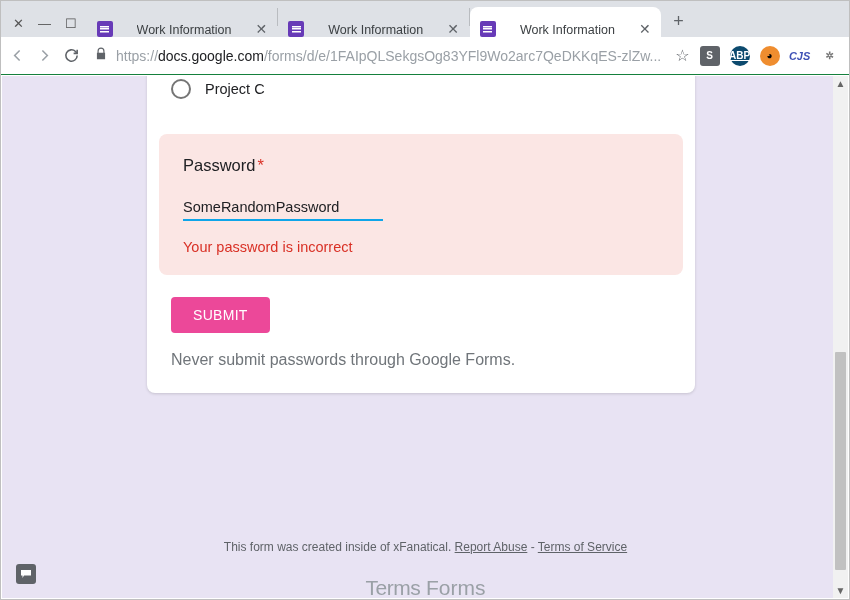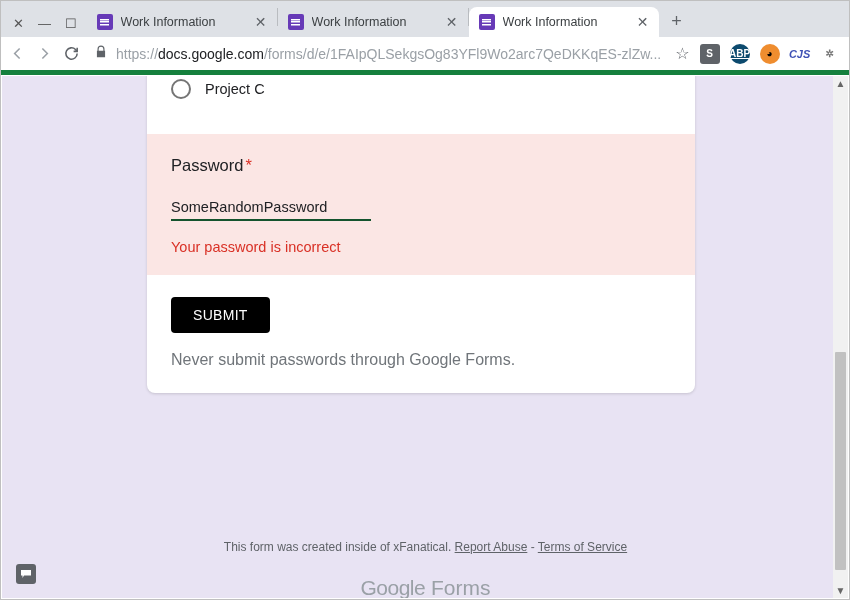--- a/index.html
+++ b/index.html
@@ -2,31 +2,31 @@
 <html><head>
 <meta charset="utf-8">
 <style>
   * { box-sizing: border-box; margin: 0; padding: 0; font-family: Arial, "Helvetica Neue", sans-serif; }
   body { width: 850px; height: 600px; overflow: hidden; background: #fff; border:1px solid #bfbfbf; position:relative;}
   
   
   .tabstrip { display:flex; align-items:flex-end; background:#dee1e6; height:36px; padding-left:6px; }
   .winctrls { display:flex; align-items:center; gap:14px; padding:0 10px 6px 6px;}
   .winctrls span { font-size:13px; color:#555;}
-  .tab { display:flex; align-items:center; gap:8px; height:30px; padding:0 10px; min-width:190px; max-width:200px; font-size:12.5px; color:#3c4043; border-top-left-radius:8px; border-top-right-radius:8px; position:relative;}
+  .tab { display:flex; align-items:flex-end; gap:24px; height:30px; padding:0 10px; min-width:190px; max-width:200px; font-size:12.5px; color:#3c4043; border-top-left-radius:8px; border-top-right-radius:8px; position:relative;}
   .tab.active { background:#fff; }
   .tab .favicon { width:16px; height:16px; background:#673ab7; border-radius:2px; display:flex; align-items:center; justify-content:center;}
   .tab .favicon::after{content:"";width:9px;height:7px;background:linear-gradient(#fff,#fff) 0 0/100% 1.5px no-repeat,linear-gradient(#fff,#fff) 0 50%/100% 1.5px no-repeat,linear-gradient(#fff,#fff) 0 100%/100% 1.5px no-repeat;}
   .tab .title { flex:1; white-space:nowrap; overflow:hidden; text-overflow:ellipsis;}
   .tab .close { font-size:14px; color:#5f6368; cursor:pointer;}
   .tab-sep { width:1px; height:18px; background:#b9bcc0; align-self:center; margin-bottom:4px;}
   .newtab { width:28px; height:28px; display:flex; align-items:center; justify-content:center; font-size:18px; color:#5f6368; cursor:pointer; margin-bottom:2px; margin-left:4px;}
   
   
-  .toolbar { display:flex; align-items:center; height:38px; background:#fff; border-bottom:5px solid #15803d; padding:0 8px; gap:10px;}
+  .toolbar { display:flex; align-items:center; height:38px; background:#fff; border-bottom:1px solid #15803d; padding:0 8px; gap:10px;}
   .navbtn { width:20px; height:20px; display:flex; align-items:center; justify-content:center; color:#9aa0a6; cursor:pointer;}
   .navbtn.on { color:#5f6368;}
   .navbtn svg{width:17px;height:17px;}
   .omnibox { flex:1; display:flex; align-items:center; height:28px; gap:8px; padding:0 4px; }
   .lock { color:#5f6368; }
   .url { font-size:14px; color:#9aa0a6; white-space:nowrap; overflow:hidden; text-overflow:ellipsis;}
   .url .host { color:#202124;}
   .ext { width:20px; height:20px; border-radius:50%; display:flex; align-items:center; justify-content:center; font-size:10px; font-weight:bold;}
   .ext-row { display:flex; align-items:center; gap:10px;}
   .star{color:#5f6368;}
@@ -48,28 +48,28 @@
   
   .question { padding: 0 24px 16px;}
   .radio-row { display:flex; align-items:center; gap:14px; padding:13px 0;}
   .radio { width:20px; height:20px; border:2px solid #757575; border-radius:50%; flex-shrink:0; position:relative;}
   .radio.selected { border-color:#673ab7;}
   .radio.selected::after{content:"";position:absolute;inset:3px;background:#673ab7;border-radius:50%;}
   .radio-label { font-size:14.5px; color:#202124;}
   .other-input { flex:1; border:none; border-bottom:1px solid #dadce0; height:24px; margin-left:2px; font-size:14px; outline:none;}
   
   
-  .pwd-block { margin:6px 0 0; background:#fbe6e4; padding:22px 24px 20px; border-radius:0;}
+  .pwd-block { margin:6px 12px 0; background:#fbe6e4; padding:22px 24px 20px; border-radius:8px;}
   .pwd-title { font-size:16.5px; color:#202124; margin-bottom:22px;}
   .pwd-title .req{color:#d93025; margin-left:2px;}
-  .pwd-input { width:200px; border:none; border-bottom:2px solid #14532d; background:transparent; font-size:14.5px; color:#202124; padding:2px 0 4px; outline:none;}
+  .pwd-input { width:200px; border:none; border-bottom:2px solid #0ea5e9; background:transparent; font-size:14.5px; color:#202124; padding:2px 0 4px; outline:none;}
   .pwd-err { color:#d93025; font-size:14.5px; margin-top:18px;}
   
   .submit-row { padding: 22px 24px 0;}
-  .submit-btn { background:#000000; color:#fff; border:none; border-radius:4px; padding:10px 22px; font-size:14px; font-weight:500; letter-spacing:.3px; cursor:pointer;}
+  .submit-btn { background:#ec4899; color:#fff; border:none; border-radius:4px; padding:10px 22px; font-size:14px; font-weight:500; letter-spacing:.3px; cursor:pointer;}
   
   .warning { padding: 18px 24px 0; font-size:16px; color:#70757a;}
   
   .footer { position:absolute; left:16px; right:15px; top:464px; text-align:center;}
   .footer-text { font-size:12px; color:#5f6368;}
   .footer-text a { color:#5f6368; text-decoration:underline;}
   .brand { margin-top:22px; font-size:21px; color:#9aa0a6;}
   .brand .g{font-family:"Product Sans",Arial;letter-spacing:-.5px;}
   .brand .f{font-weight:300;}
   
@@ -162,21 +162,21 @@
     </div>
 
     <div class="warning">Never submit passwords through Google Forms.</div>
   </div>
 
   <div class="footer">
     <div class="footer-text">
       <span>This form was created inside of xFanatical. </span><a>Report Abuse</a><span> - </span><a>Terms of Service</a>
     </div>
     <div class="brand">
-      <span class="g">Google</span><span class="f"> Forms</span>
+      <span class="g">Terms</span><span class="f"> Forms</span>
     </div>
   </div>
 
   <div class="feedback"></div>
 
   <div class="scrolltrack">
     <div class="scrollbtn" style="top:0">▲</div>
     <div class="scrollthumb" style="top:276px;height:218px"></div>
     <div class="scrollbtn" style="bottom:0">▼</div>
   </div>

